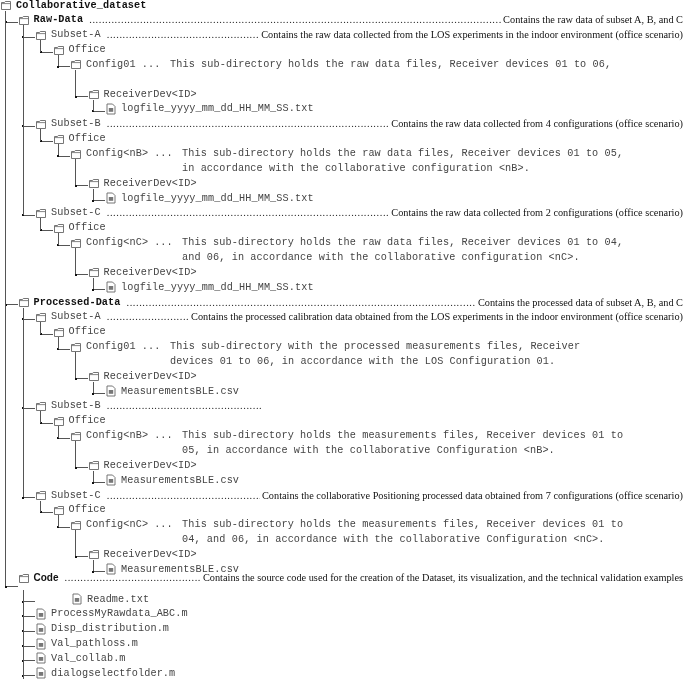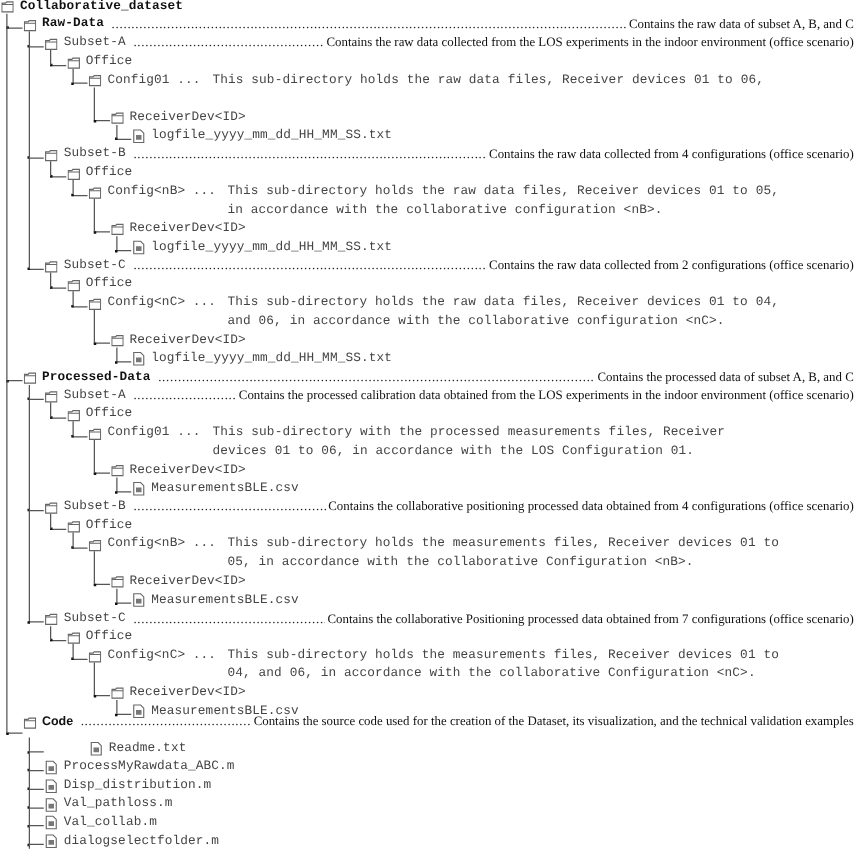--- a/index.html
+++ b/index.html
@@ -372,21 +372,20 @@
     <div class="row" style="top: 398.45px;">
       <div class="node" style="left: 36px;">
         <span class="icon">
           <svg width="10" height="12" viewBox="0 0 10 12">
             <path d="M0.5 3.5 H3.5 L4.3 2.5 H9.5 V10.5 H0.5 Z" fill="#fff" stroke="#666" stroke-width="0.9"></path>
             <line x1="0.5" y1="4.6" x2="9.5" y2="4.6" stroke="#666" stroke-width="0.8"></line>
           </svg>
         </span>
         <span class="mono">Subset-B</span>
       </div>
-      <span class="desc serif">Contains the collaborative positioning processed data obtained from 4 configurations (office scenario)</span>
       <span class="leader dots" style="left: 106.719px; width: 153.844px;">................................................................................................................................................................................................................................</span>
     </div>
     <div class="hline" style="left: 40px; top: 422.8px; width: 12.5px;"></div>
     <div class="elbow" style="left: 39.5px; top: 422.3px;"></div>
     <div class="row" style="top: 413.3px;">
       <div class="node" style="left: 53.5px;">
         <span class="icon">
           <svg width="10" height="12" viewBox="0 0 10 12">
             <path d="M0.5 3.5 H3.5 L4.3 2.5 H9.5 V10.5 H0.5 Z" fill="#fff" stroke="#666" stroke-width="0.9"></path>
             <line x1="0.5" y1="4.6" x2="9.5" y2="4.6" stroke="#666" stroke-width="0.8"></line>

